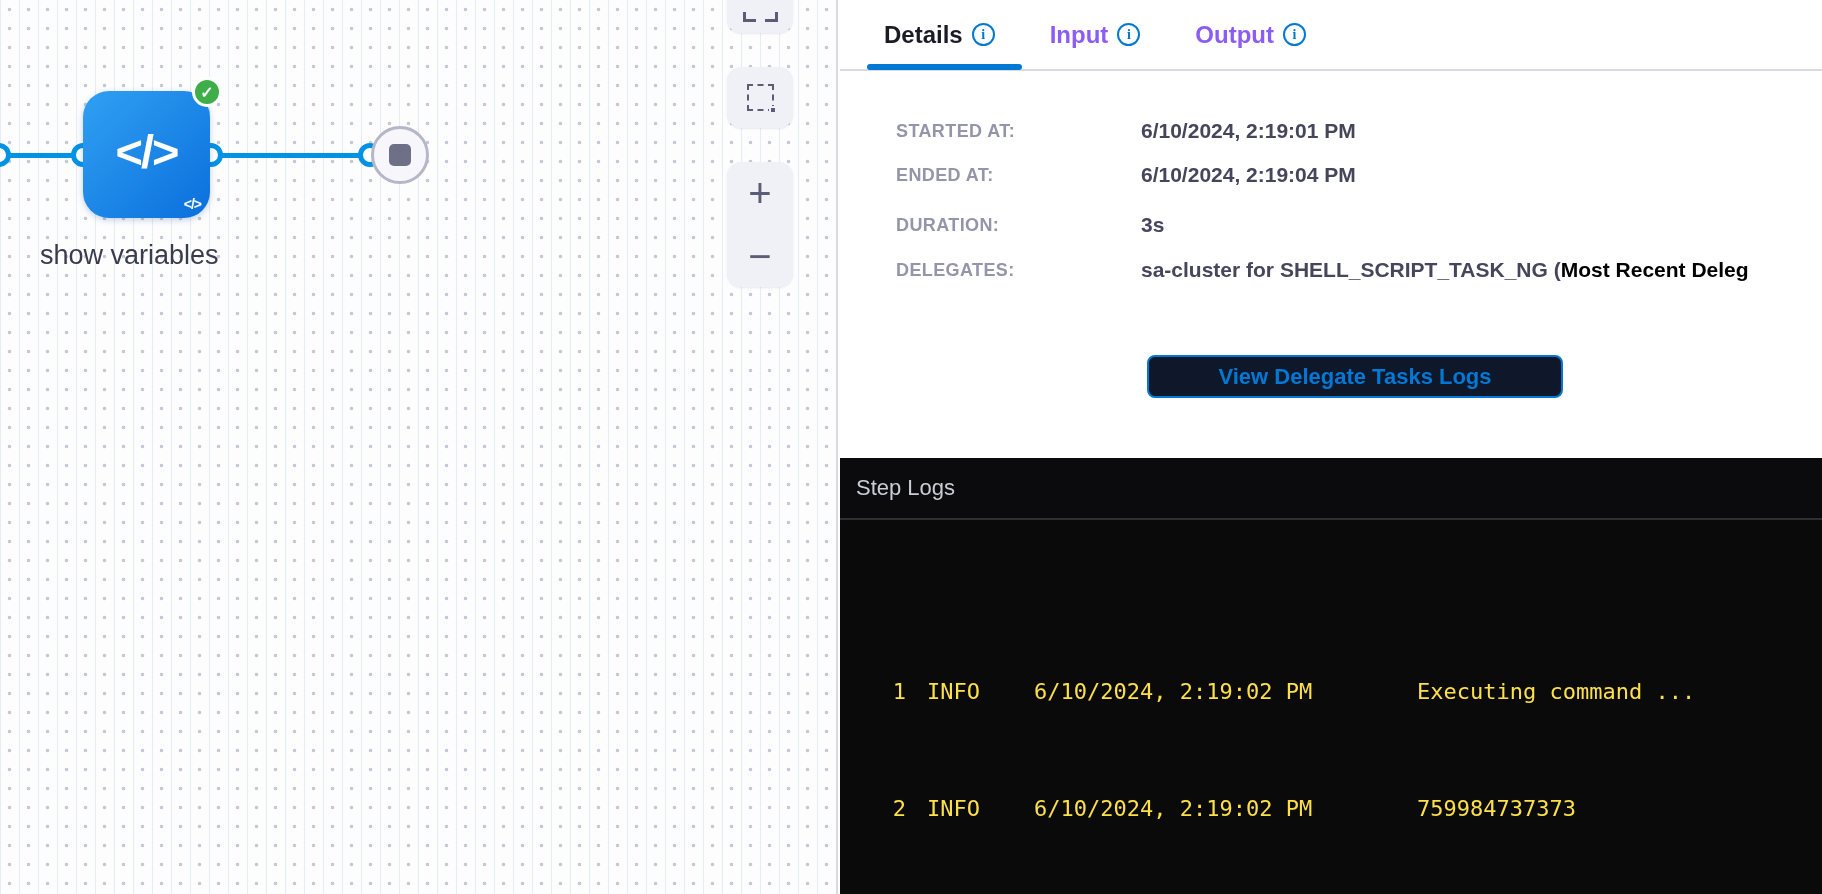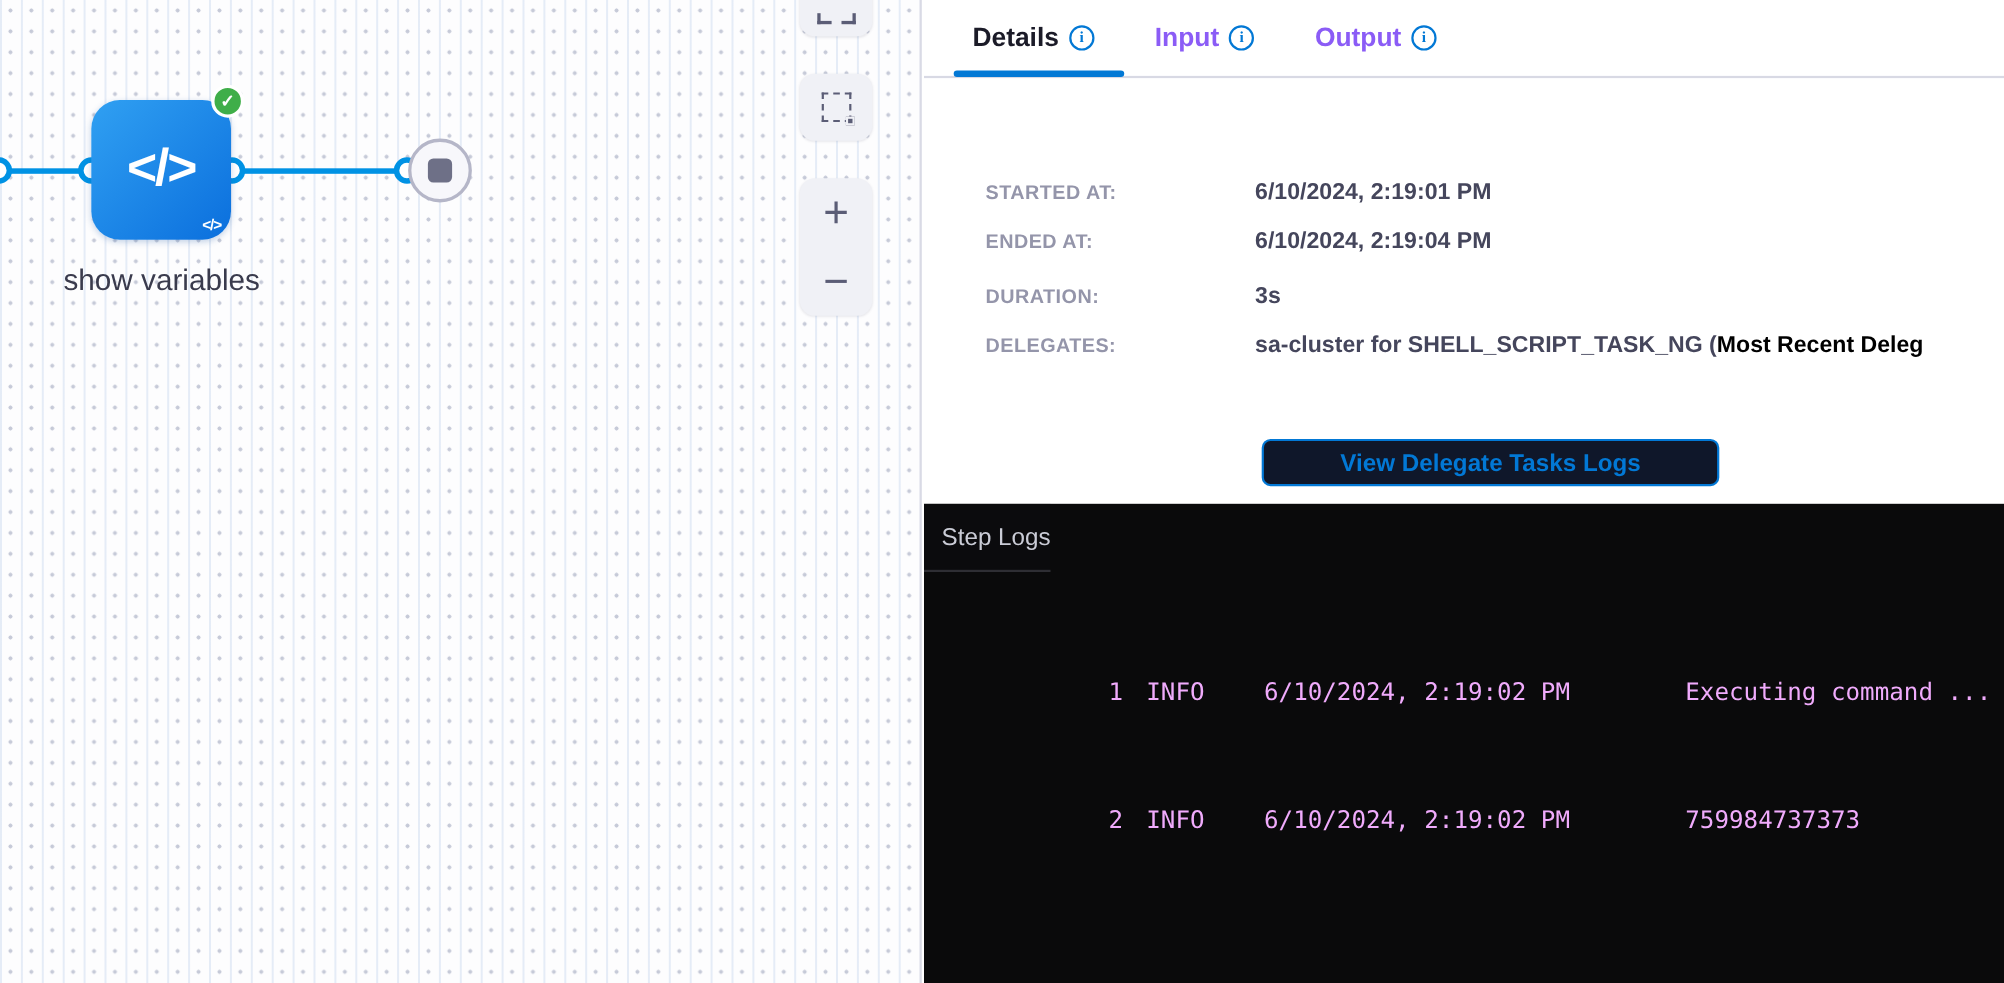--- a/index.html
+++ b/index.html
@@ -26,21 +26,21 @@
   #exec-node .code-glyph { position:absolute; left:0; right:0; top:50%;
     transform:translateY(-56%); text-align:center; color:#fff; font-weight:700;
     font-size:47px; letter-spacing:-2px; }
   #exec-node .mini-glyph { position:absolute; right:9px; bottom:6px; color:#fff;
     font-weight:700; font-size:14px; letter-spacing:-1px; }
   #status-badge { position:absolute; left:192px; top:77px; width:30px; height:30px;
     border-radius:50%; background:#3fae49; border:3px solid #fff; color:#fff;
     font-size:16px; font-weight:700; display:flex; align-items:center;
     justify-content:center; z-index:3; }
   #node-label { position:absolute; left:40px; top:240px; width:214px;
-    text-align:center; font-size:27px; color:#3a3b4d; }
+    font-size:27px; color:#3a3b4d; }
 
   #end-node { position:absolute; left:371px; top:126px; width:58px; height:58px;
     border-radius:50%; background:#f7f7fb; border:3px solid #b5b6c8; }
   #end-node .stop-square { position:absolute; left:50%; top:50%;
     transform:translate(-50%,-50%); width:22px; height:22px; background:#6e7087;
     border-radius:5px; }
 
   
   .tbtn { position:absolute; left:727px; width:66px; background:#f0f1f6;
     border-radius:14px; box-shadow:0 1px 2px rgba(60,60,90,0.10);
@@ -66,41 +66,41 @@
     display:flex; align-items:center; padding-left:44px; gap:55px; }
   .tab { display:flex; align-items:center; gap:9px; cursor:pointer; }
   .tab .tab-label { font-size:24px; font-weight:600; color:#8b5cf6; }
   .tab.active .tab-label { font-weight:700; color:#1b1b28; }
   .info-icon { width:23px; height:23px; border:2px solid #0278d5; border-radius:50%;
     color:#0278d5; font-size:14px; font-weight:700; display:flex; align-items:center;
     justify-content:center; font-family:"Liberation Serif", serif; }
   #active-underline { position:absolute; left:27px; top:64px; width:155px; height:6px;
     background:#0278d5; border-radius:4px; }
 
-  #details { position:relative; height:385px; padding:47px 0 0 56px;margin-top:44px; }
+  #details { position:relative; height:385px; padding:47px 0 0 56px; }
   .drow { display:flex; align-items:center; height:26px; }
   .dlabel { width:245px; font-size:18px; font-weight:700; letter-spacing:0.4px;
     color:#9495aa; }
   .dvalue { font-size:21px; font-weight:700; color:#45465c; white-space:nowrap; }
   .dlink { font-size:21px; font-weight:700; color:#000000; white-space:nowrap; }
   #mb1{margin-bottom:18px} #mb2{margin-bottom:24px} #mb3{margin-bottom:19px} #mb4{margin-bottom:25px}
   #delegate-logs-btn { position:absolute; left:307px; top:284px; width:416px;
     height:43px; background:#0f172a; border:2px solid #0278d5; border-radius:8px;
     color:#0278d5; font-size:22px; font-weight:700; cursor:pointer;
     font-family:"Liberation Sans", sans-serif; }
 
   
   #steplogs { position:absolute; left:840px; top:458px; width:982px; height:436px;
-    background:#0a0a0b; display:flex; flex-direction:row; overflow:hidden; }
+    background:#0a0a0b; display:flex; flex-direction:column; overflow:hidden; }
   #steplogs-header { height:62px; flex:none; background:#0b0b0d;
     border-bottom:2px solid #2e2e34; display:flex; align-items:center;
     padding-left:16px; }
   #steplogs-title { font-size:22px; color:#caccd6; }
   #console { flex:1; padding:74px 0 0 40px; font-family:"DejaVu Sans Mono", monospace;
-    font-size:22px; line-height:39px; color:#f0abfc; white-space:pre; overflow:hidden; }
+    font-size:22px; line-height:39px; color:#fde047; white-space:pre; overflow:hidden; }
   .c-num  { display:inline-block; width:26px; text-align:right; }
   .c-level{ display:inline-block; width:107px; margin-left:21px; }
   .c-time { display:inline-block; width:383px; }
   .c-link { text-decoration:underline; text-underline-offset:4px; }
 </style>
 </head>
 <body>
 
 <div id="stage">
 

